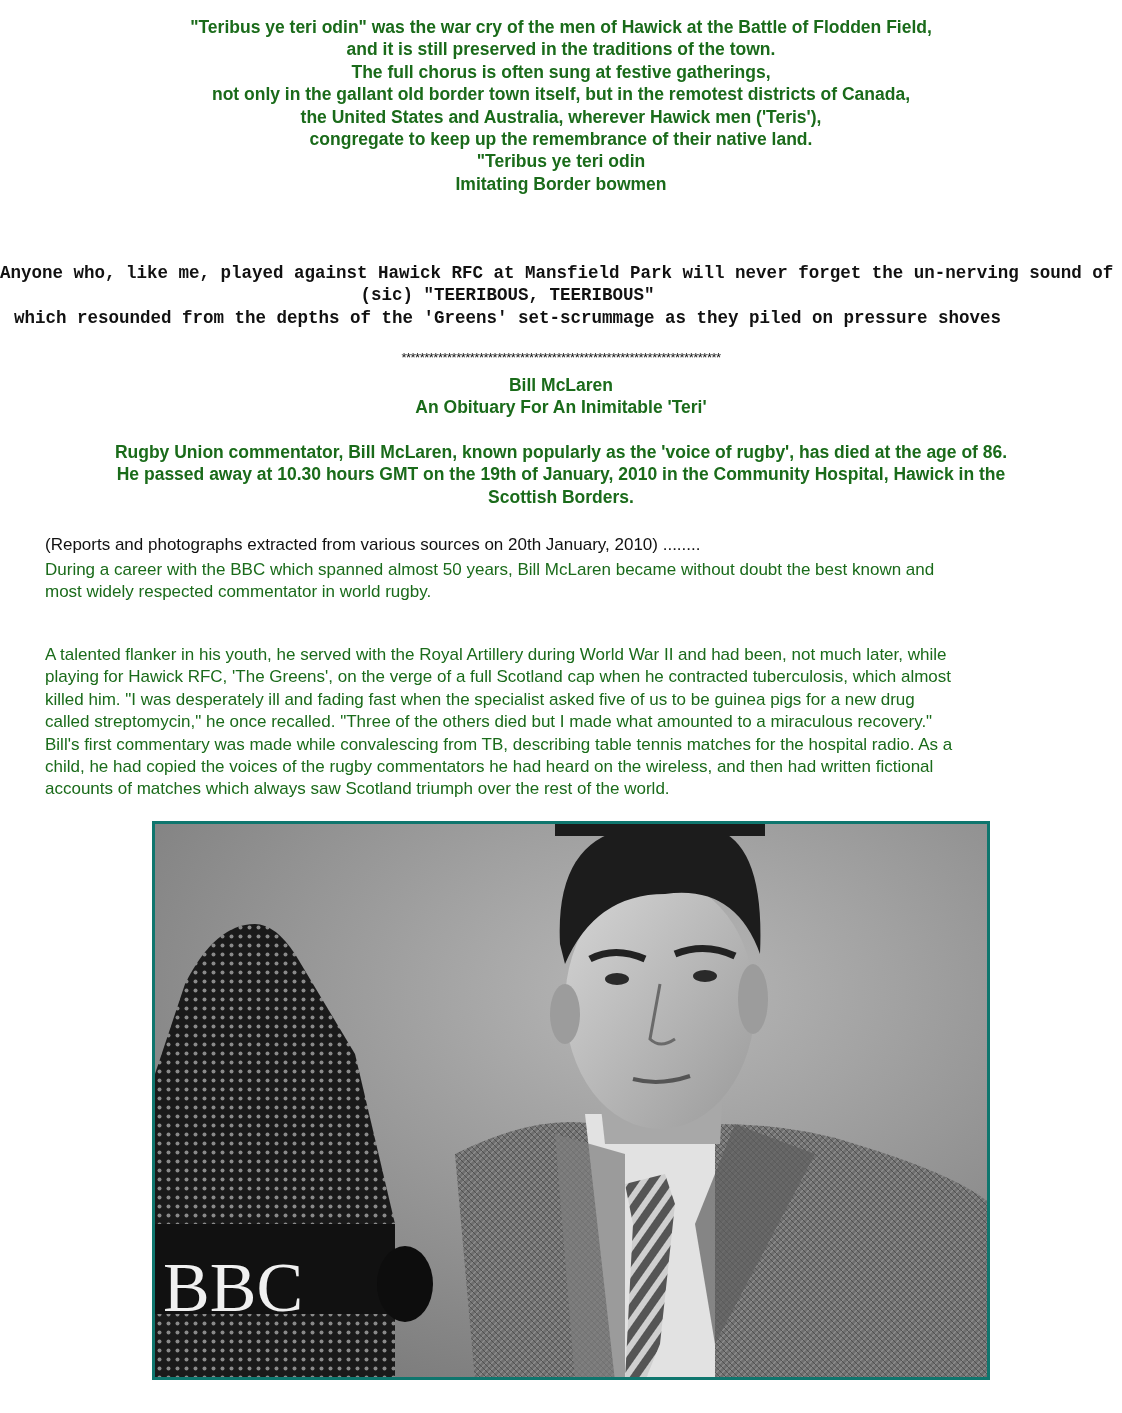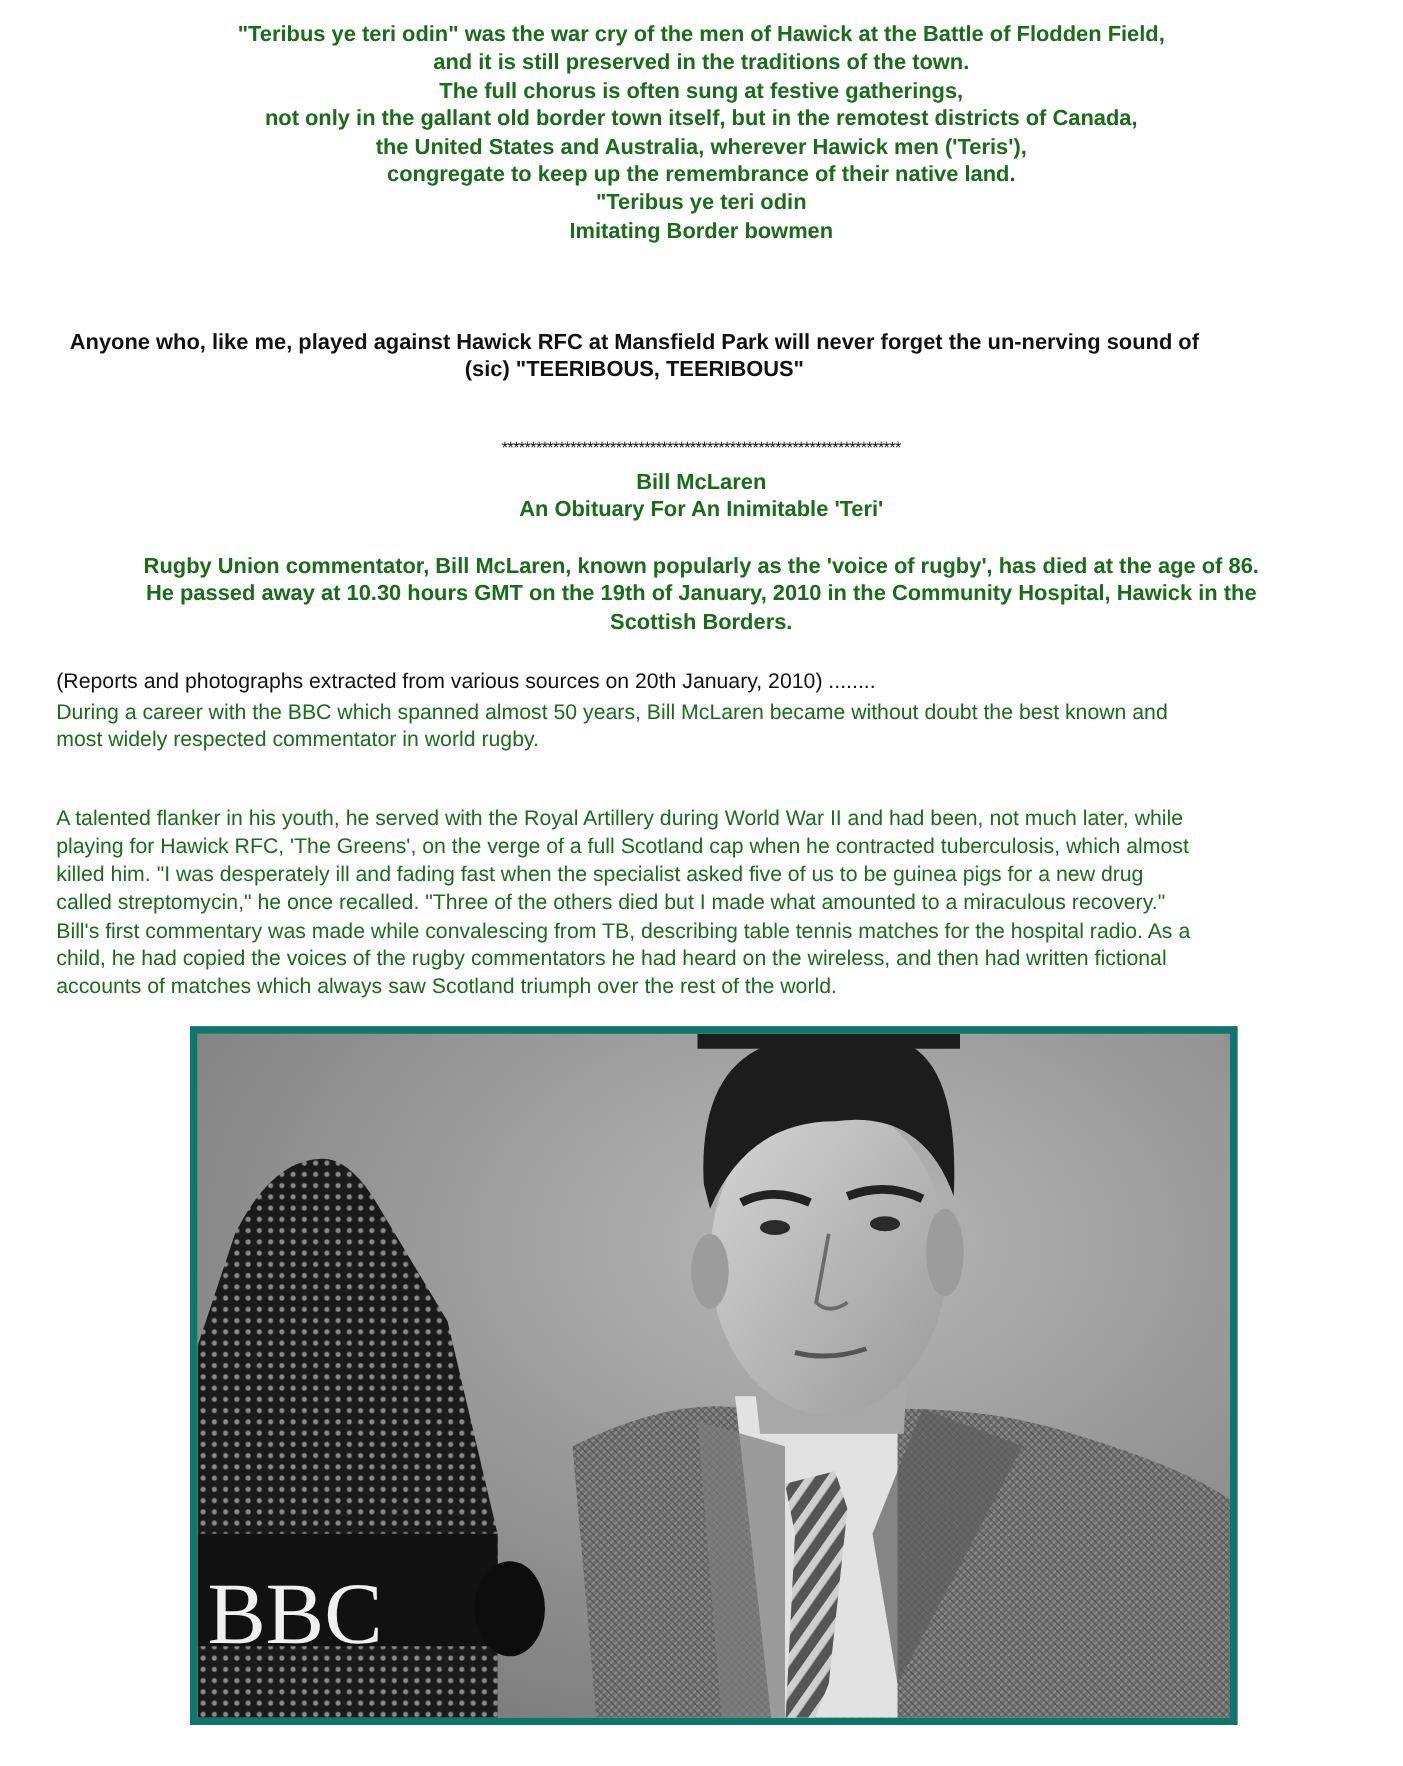--- a/index.html
+++ b/index.html
@@ -4,49 +4,50 @@
 <style>
   html, body { margin: 0; padding: 0; background: #ffffff; }
   body { width: 1122px; height: 1413px; position: relative; overflow: hidden;
          font-family: "Liberation Sans", sans-serif; }
   .center { text-align: center; }
   .green { color: #1a6b1a; }
   .black { color: #111111; }
   .bold { font-weight: bold; }
   .line { font-size: 17.5px; line-height: 22.4px; white-space: nowrap; }
   #intro { position: absolute; top: 16px; left: 0; width: 1122px; }
-  #memory { position: absolute; top: 262px; left: 0; width: 1015px; }
+  #memory { position: absolute; top: 262px; left: 0; width: 1015px; font-family: Liberation Mono, monospace; }
   #stars { position: absolute; top: 350px; left: 0; width: 1122px; font-size: 13px; line-height: 16px; letter-spacing: -0.5px; }
   #obit-head { position: absolute; top: 374px; left: 0; width: 1122px; }
   #obit-lead { position: absolute; top: 441px; left: 0; width: 1122px; }
   .body-text { position: absolute; left: 45px; width: 1050px; font-size: 17px; line-height: 22.4px; }
   #sources { top: 534px; color: #111111; }
   #para1 { top: 559px; }
   #para2 { top: 644px; }
   #photo { position: absolute; left: 152px; top: 821px; width: 838px; height: 559px;
-           border: 6px solid #0f766e; box-sizing: border-box; overflow: hidden; background: #9a9a9a; }
+           border: 3px solid #0f766e; box-sizing: border-box; overflow: hidden; background: #9a9a9a; }
   #photo svg { display: block; }
 </style>
 </head>
 <body>
 
 <div id="intro" class="center green bold">
   <div class="line">"Teribus ye teri odin" was the war cry of the men of Hawick at the Battle of Flodden Field,</div>
   <div class="line">and it is still preserved in the traditions of the town.</div>
   <div class="line">The full chorus is often sung at festive gatherings,</div>
   <div class="line">not only in the gallant old border town itself, but in the remotest districts of Canada,</div>
   <div class="line">the United States and Australia, wherever Hawick men ('Teris'),</div>
   <div class="line">congregate to keep up the remembrance of their native land.</div>
   <div class="line">"Teribus ye teri odin</div>
   <div class="line">Imitating Border bowmen</div>
 </div>
 
 <div id="memory" class="center black bold">
   <div class="line">Anyone who, like me, played against Hawick RFC at Mansfield Park will never forget the un-nerving sound of</div>
   <div class="line">(sic) "TEERIBOUS, TEERIBOUS"</div>
+  <div class="line">which resounded from the depths of the 'Greens' set-scrummage as they piled on pressure shoves</div>
 </div>
 
 <div id="stars" class="center black">**********************************************************************</div>
 
 <div id="obit-head" class="center green bold">
   <div class="line">Bill McLaren</div>
   <div class="line">An Obituary For An Inimitable 'Teri'</div>
 </div>
 
 <div id="obit-lead" class="center green bold">

